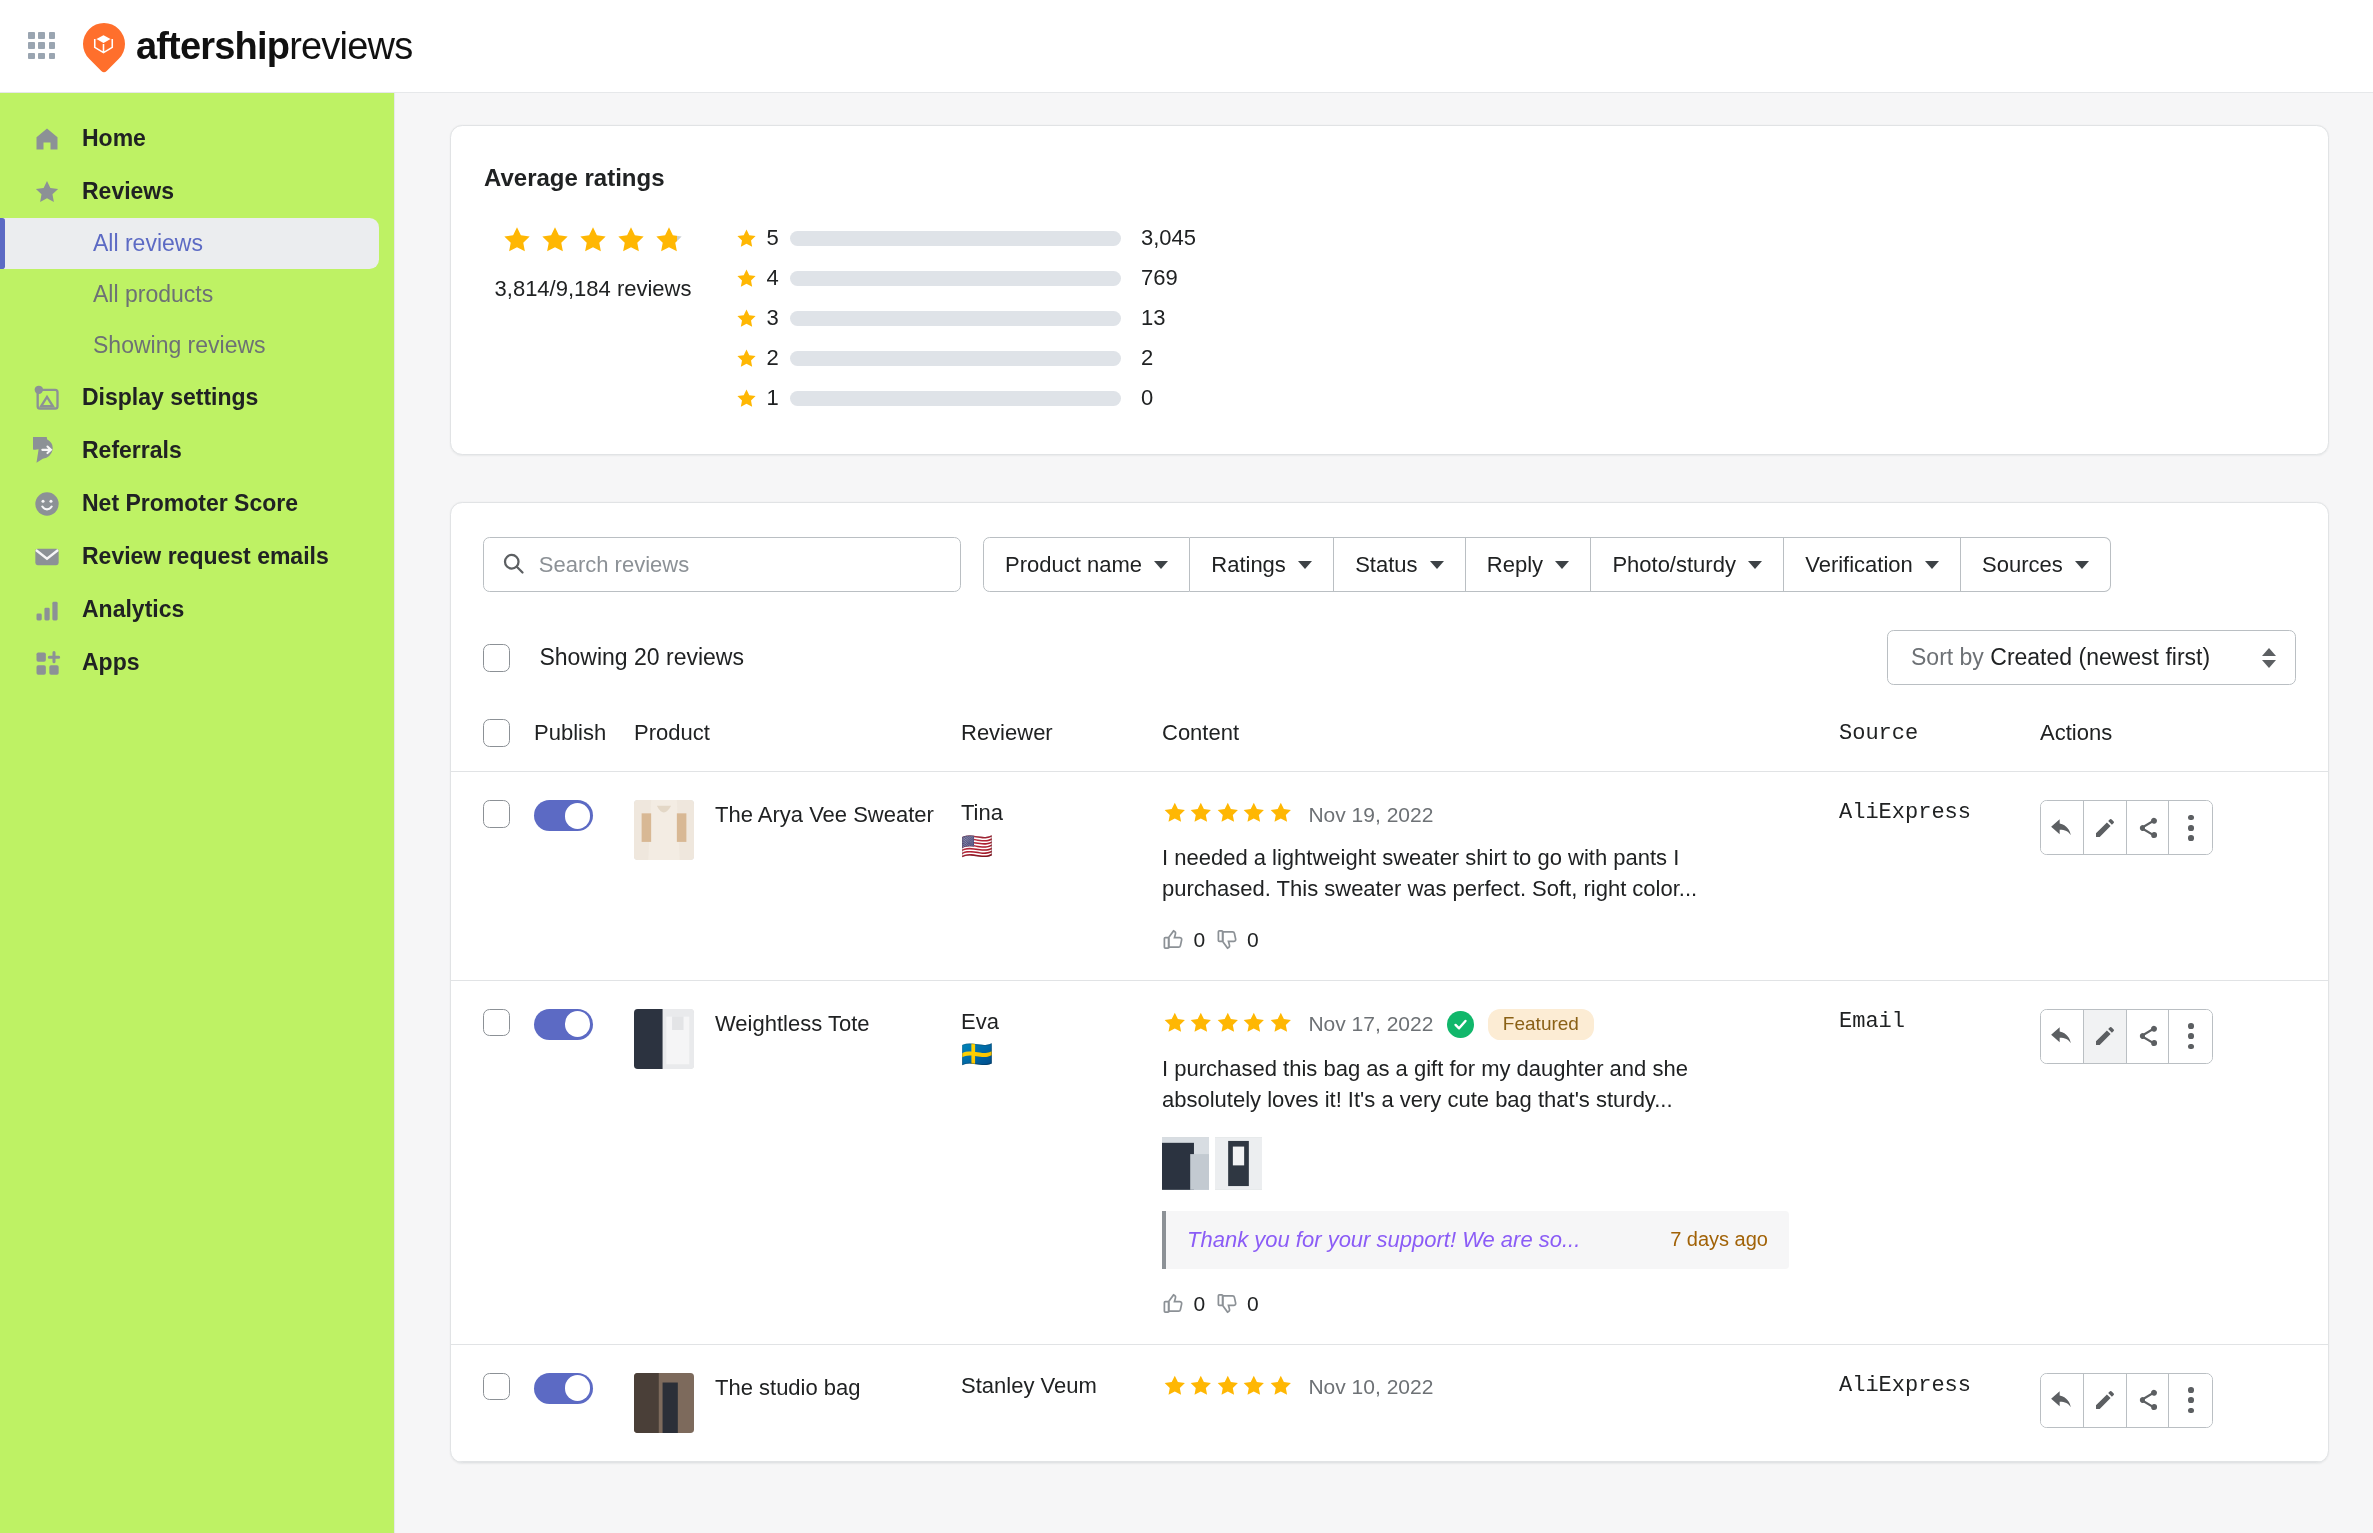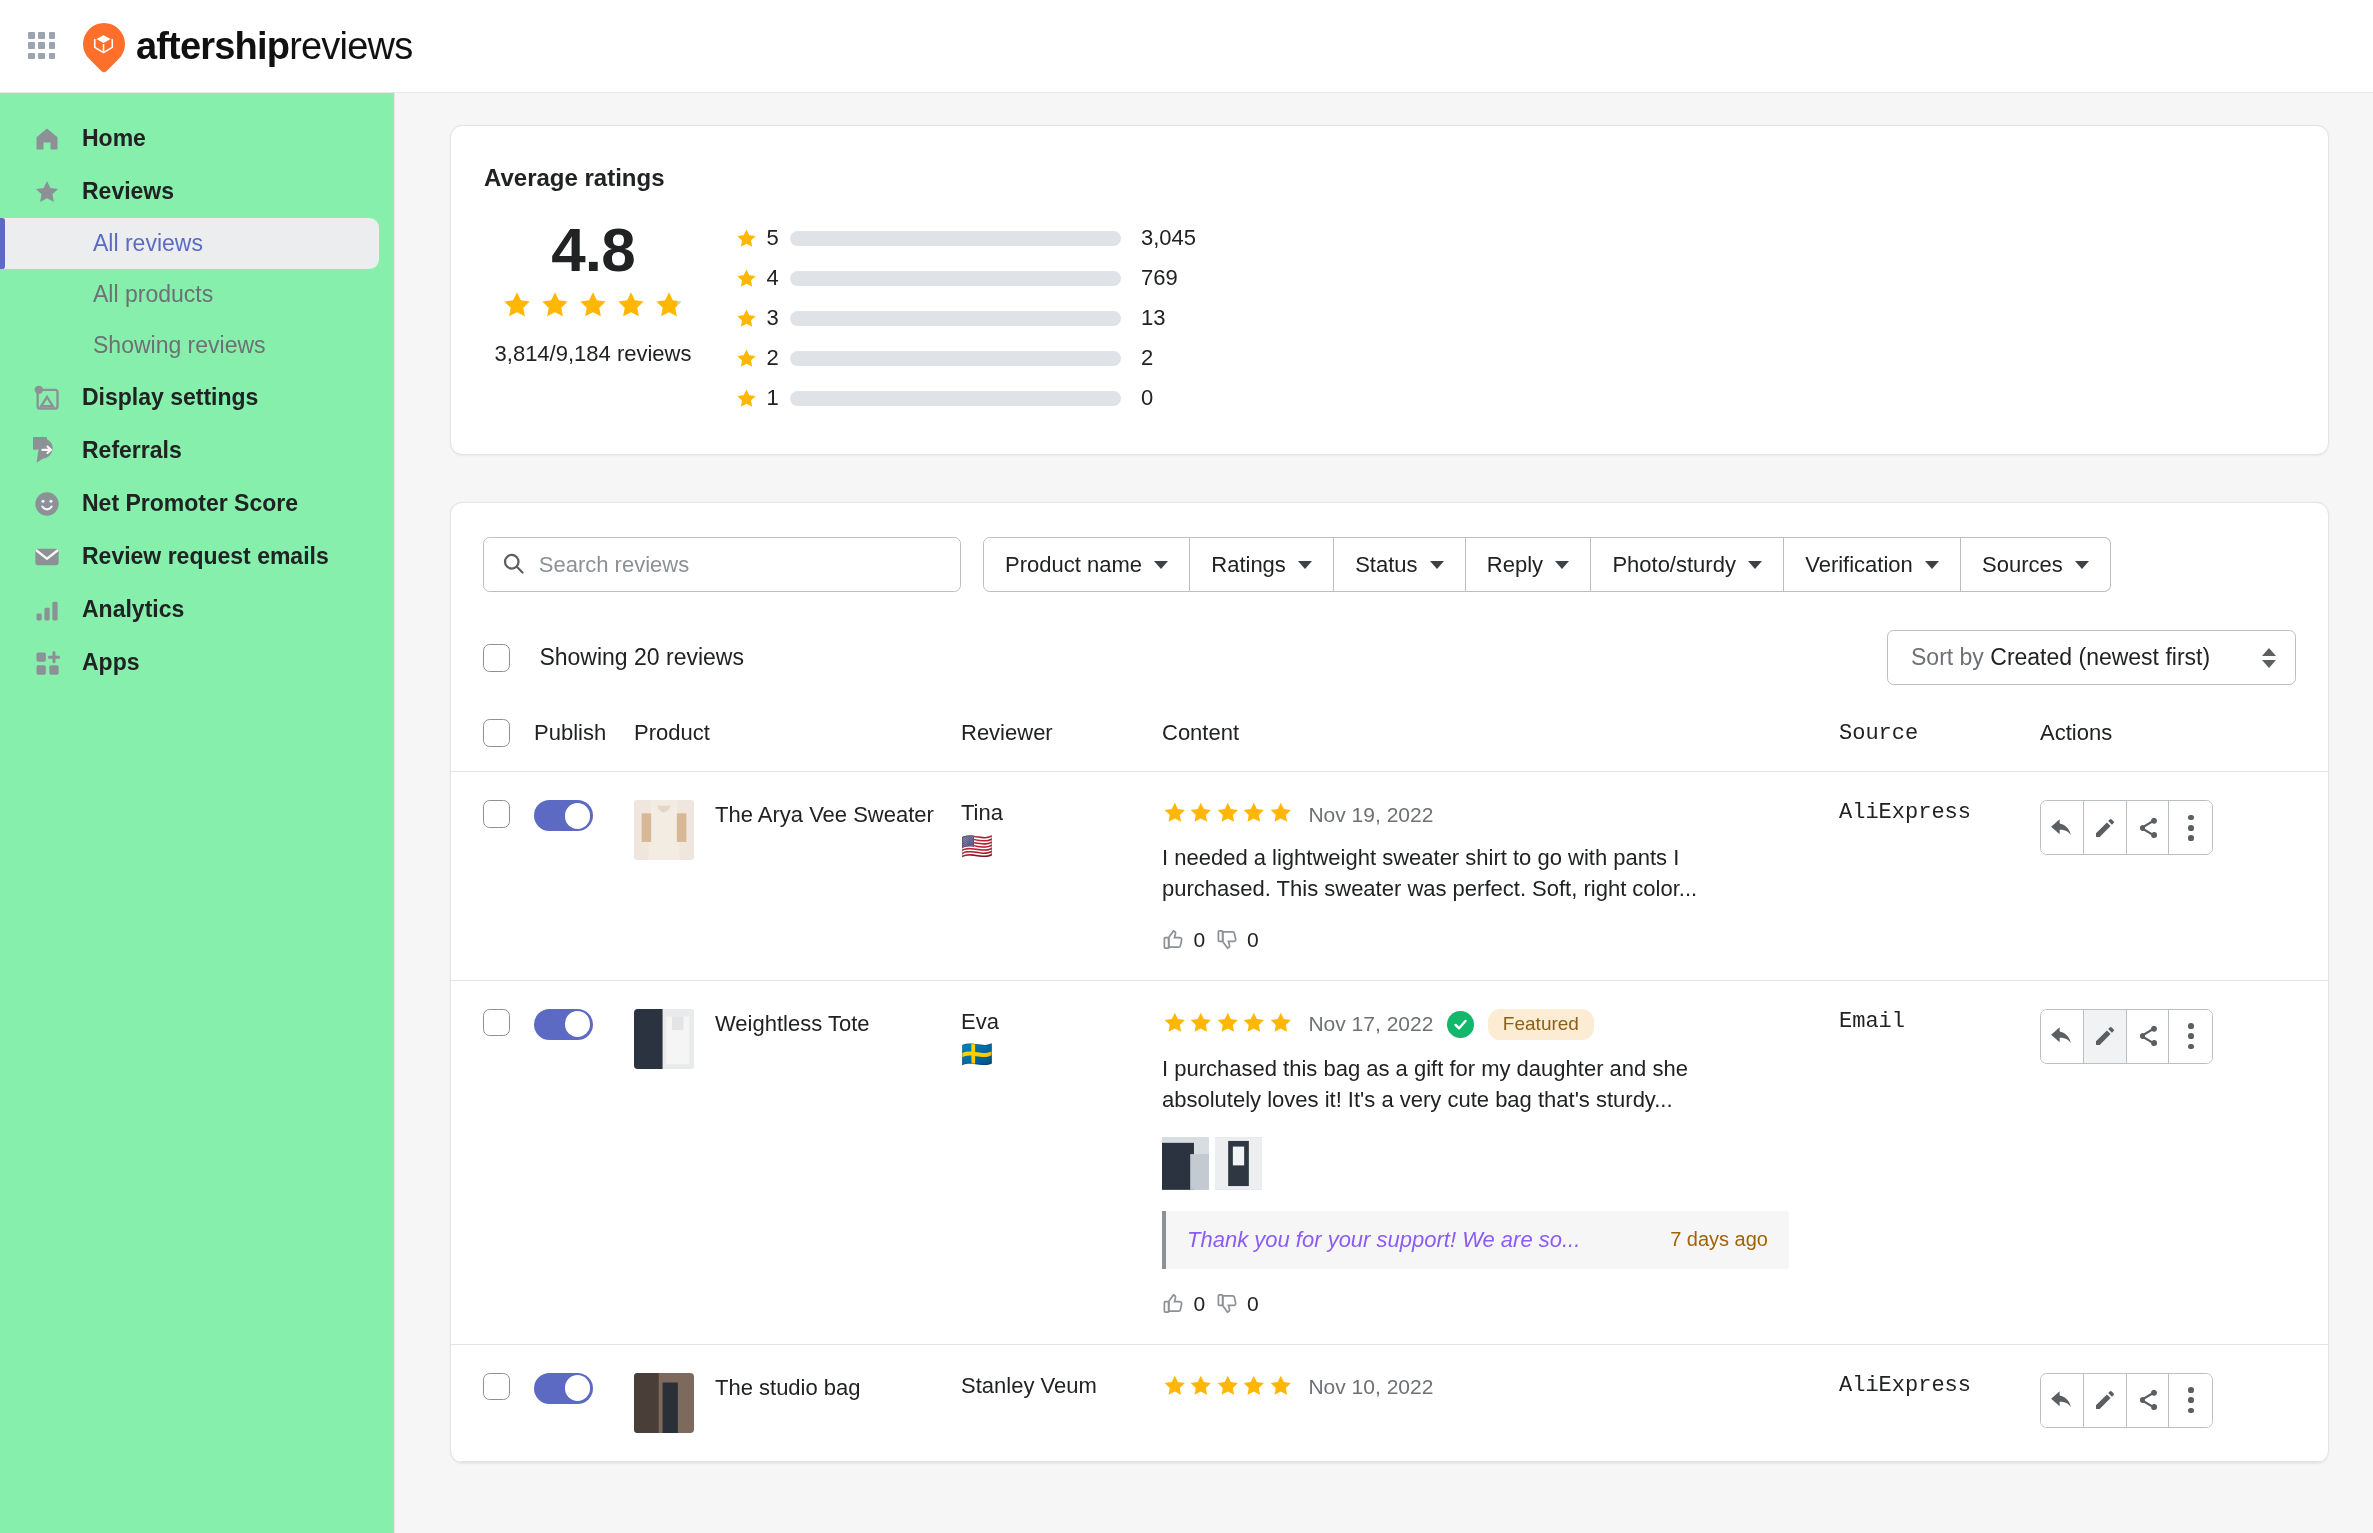--- a/index.html
+++ b/index.html
@@ -35,21 +35,21 @@
   .brand-text { font-size: 38px; letter-spacing: -0.8px; color: #111; white-space: nowrap; }
   .brand-text b { font-weight: 700; }
   .brand-text span { font-weight: 400; }
 
   
   .body-wrap { display: flex; height: calc(1533px - 93px); }
 
   
   .sidebar {
     width: 395px; flex: 0 0 395px;
-    background: #86efac;
+    background: #bef264;
     border-right: 0.9px solid #e6e8ea;
     padding-top: 19px;
   }
   .nav-item {
     display: flex; align-items: center; gap: 19px;
     height: 53px; padding-left: 31px; margin: 0 15px 0 0;
     border-radius: 0 7.6px 7.6px 0; cursor: pointer;
     position: relative;
   }
   .nav-item .label { font-size: 23px; font-weight: 700; color: #202223; }
@@ -339,21 +339,20 @@
       <span class="label">Apps</span>
     </div>
   </div>
 
   <div class="main">
 
     <div class="card ratings-card">
       <div class="ratings-title">Average ratings</div>
       <div class="ratings-body">
         <div class="avg-block">
-          <div class="avg-num">4.8</div>
           <div class="avg-stars">
             <svg width="32" height="32" viewBox="0 0 24 24" fill="#ffb703">
                 <path d="M12 2.5l2.9 6 6.6.9-4.8 4.6 1.2 6.5L12 17.4 6.1 20.5l1.2-6.5L2.5 9.4l6.6-.9z"></path>
               </svg>
             <svg width="32" height="32" viewBox="0 0 24 24" fill="#ffb703">
                 <path d="M12 2.5l2.9 6 6.6.9-4.8 4.6 1.2 6.5L12 17.4 6.1 20.5l1.2-6.5L2.5 9.4l6.6-.9z"></path>
               </svg>
             <svg width="32" height="32" viewBox="0 0 24 24" fill="#ffb703">
                 <path d="M12 2.5l2.9 6 6.6.9-4.8 4.6 1.2 6.5L12 17.4 6.1 20.5l1.2-6.5L2.5 9.4l6.6-.9z"></path>
               </svg>

